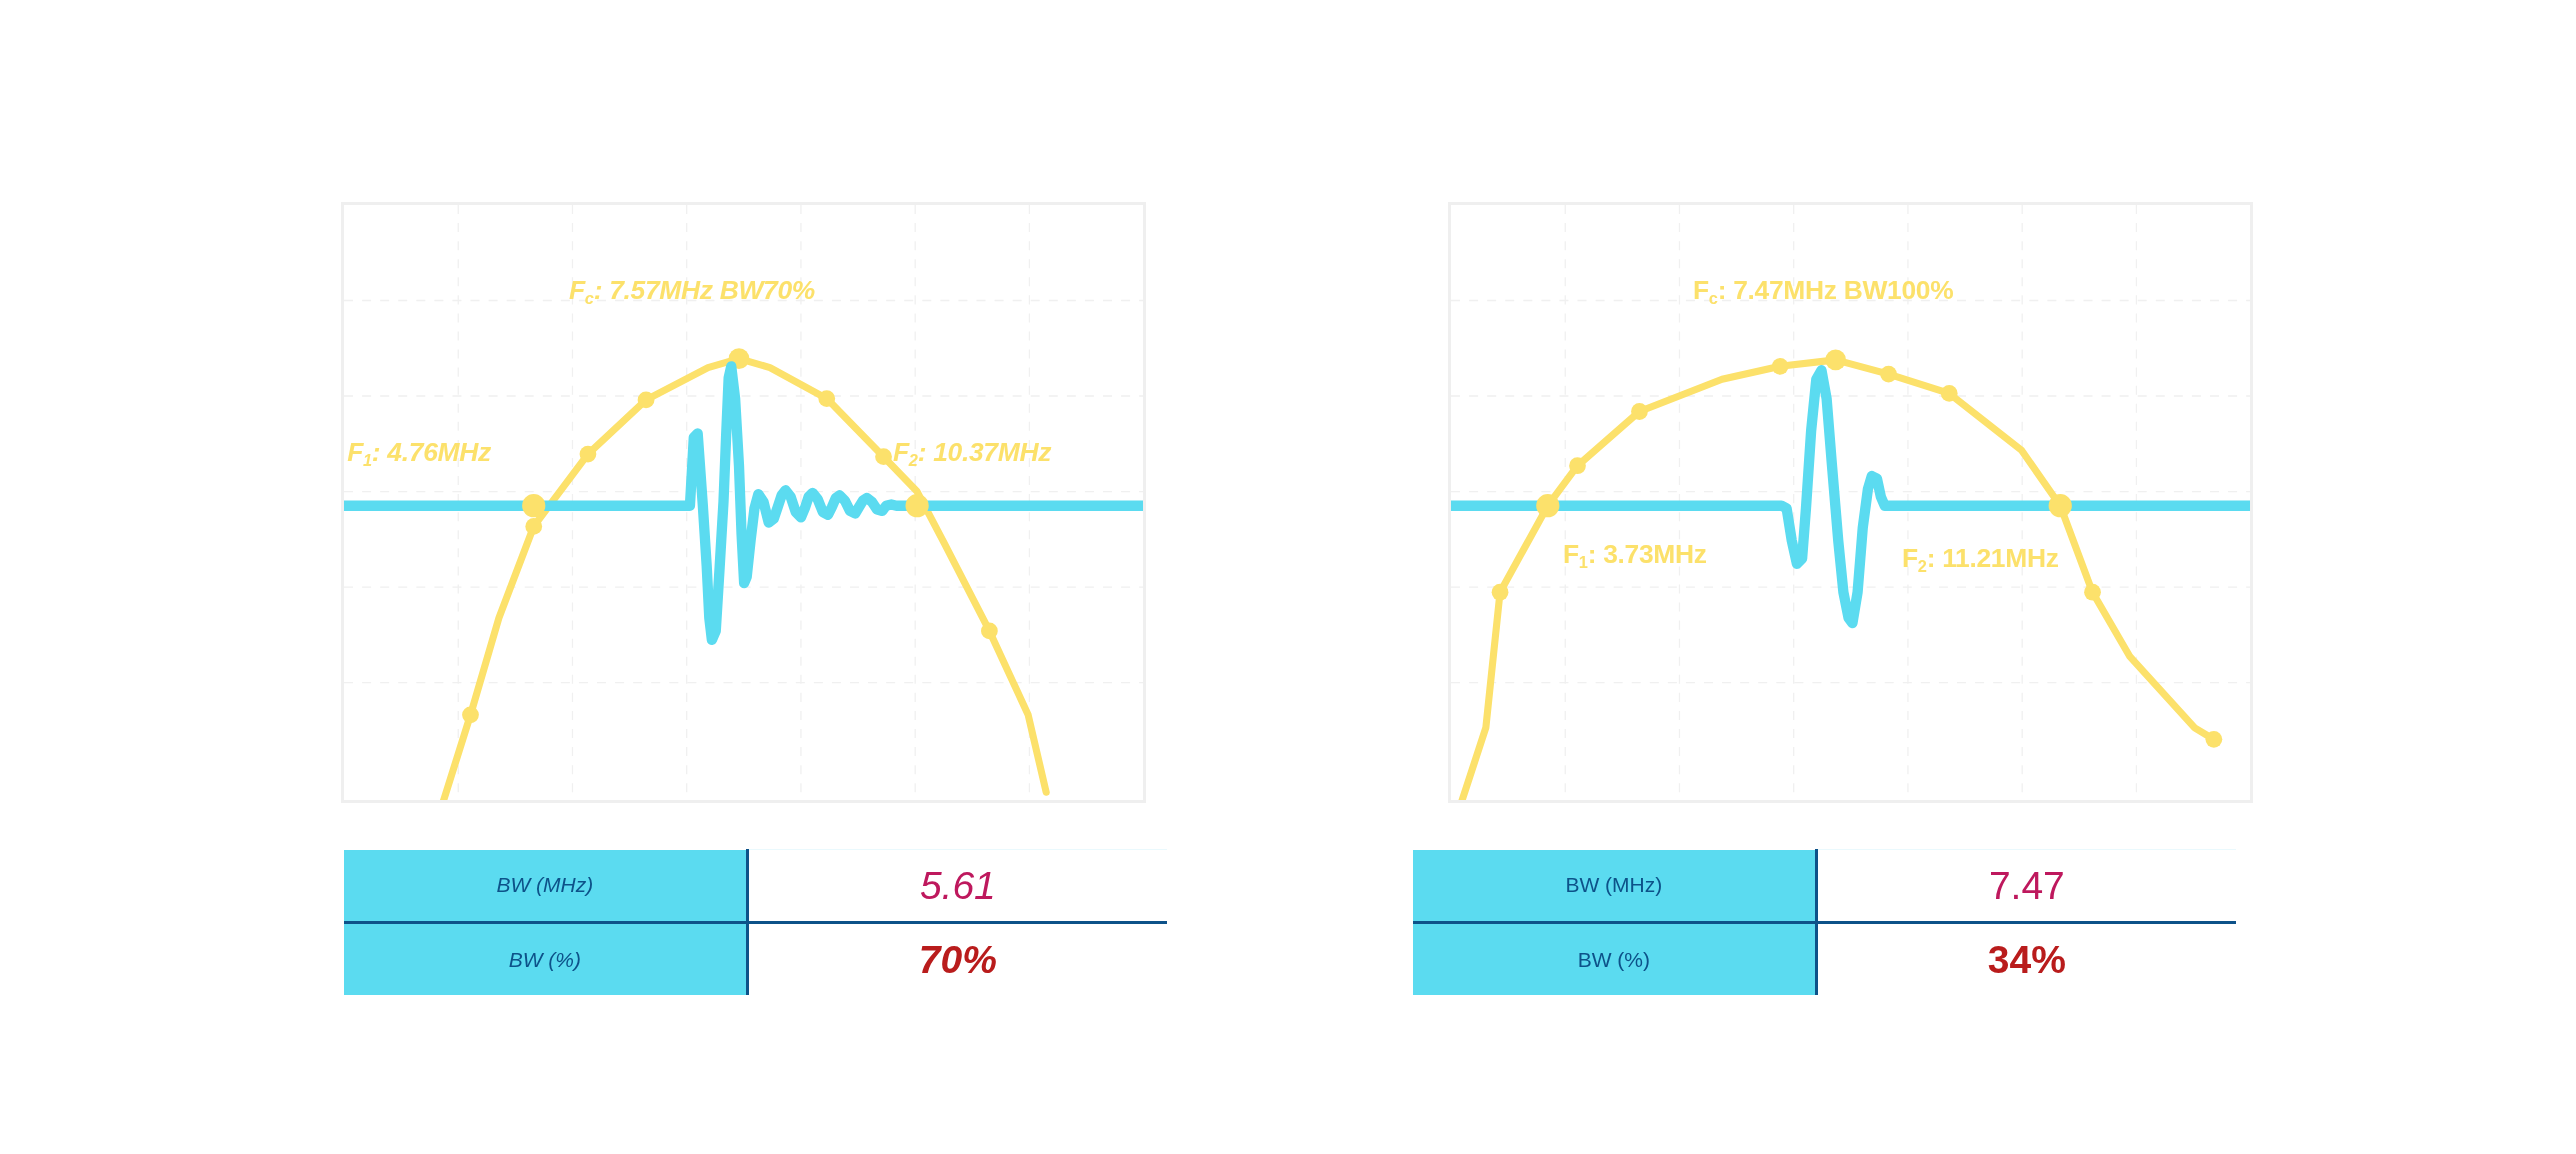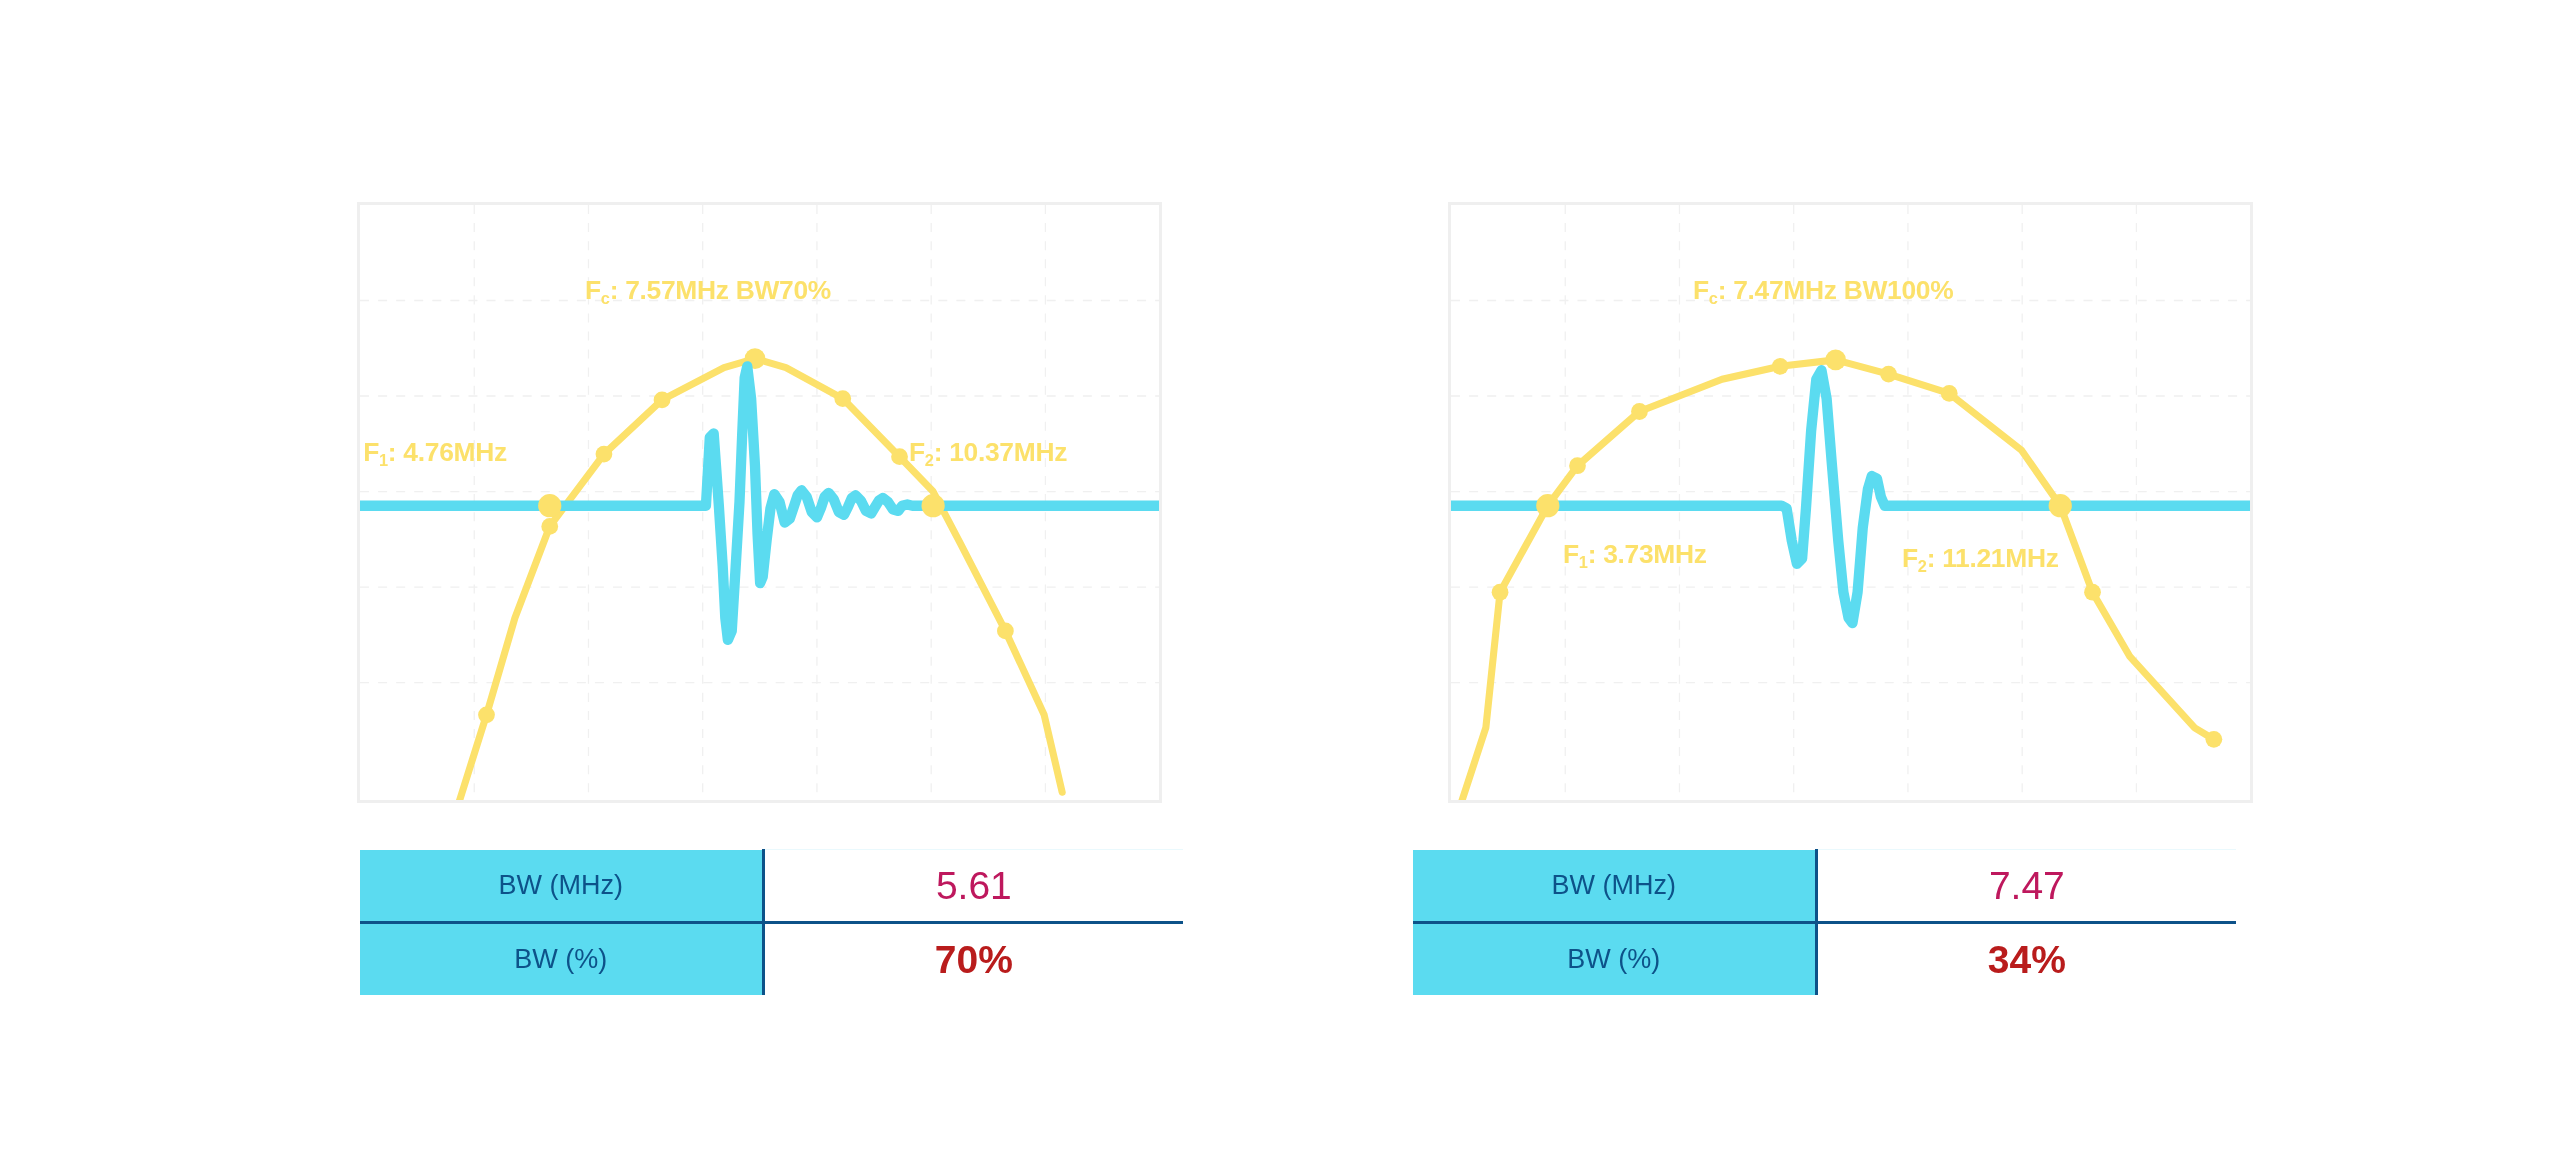--- a/index.html
+++ b/index.html
@@ -21,21 +21,21 @@
     left: 0; top: 0;
     width: 2576px;
     height: 1154px;
   }
 
   
   .panel {
     position: absolute;
     top: 202px;
   }
-  .panel-left  { left: 357px; }
+  .panel-left  { left: 341px; font-style: italic; }
   .panel-right { left: 1410px; padding-left: 38px; }
 
   
   .plot-box {
     position: relative;
     width: 805px;
     height: 601px;
     box-sizing: border-box;
     border: 3.9px solid #efefef;
     background: #ffffff;
@@ -96,21 +96,21 @@
   .bw-table td {
     height: 71px;
     padding: 0;
     text-align: center;
     vertical-align: middle;
     font-family: "Liberation Sans", sans-serif;
   }
   .bw-table .cell-label {
     background: #5BDBF0;
     color: #0D5289;
-    font-size: 27px;
+    font-size: 21px;
     font-weight: normal;
     border-right: 3.2px solid #0D5289;
   }
   .bw-table .cell-value {
     background: #ffffff;
     color: #be185d;
     font-size: 39px;
     font-weight: normal;
   }
   .bw-table tr.row-top td { border-bottom: 3.9px solid #0D5289; }

